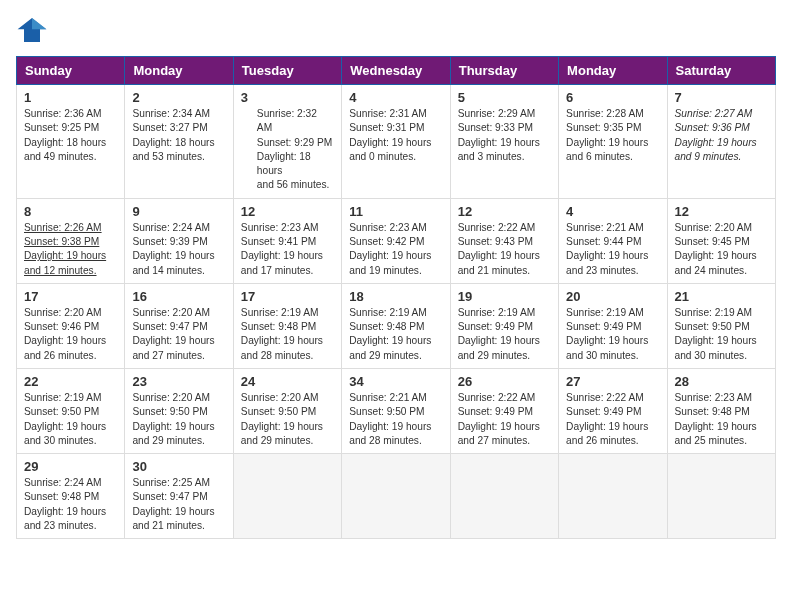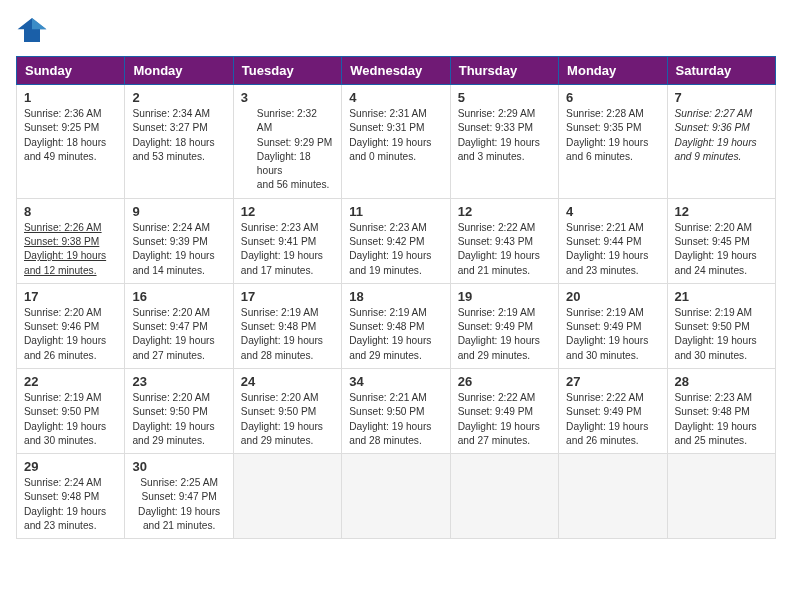--- a/index.html
+++ b/index.html
@@ -332,21 +332,21 @@
       <tr>
         <td>
           <span class="day-number">29</span>
           <div class="cell-content" style="white-space: pre-line;">Sunrise: 2:24 AM
 Sunset: 9:48 PM
 Daylight: 19 hours
 and 23 minutes.</div>
         </td>
         <td>
           <span class="day-number">30</span>
-          <div class="cell-content" style="white-space: pre-line; text-align: center;">Sunrise: 2:25 AM
+          <div class="cell-content" style="white-space: pre-line;">Sunrise: 2:25 AM
 Sunset: 9:47 PM
 Daylight: 19 hours
 and 21 minutes.</div>
         </td>
         <td class="empty"></td>
         <td class="empty"></td>
         <td class="empty"></td>
         <td class="empty"></td>
         <td class="empty"></td>
       </tr>

